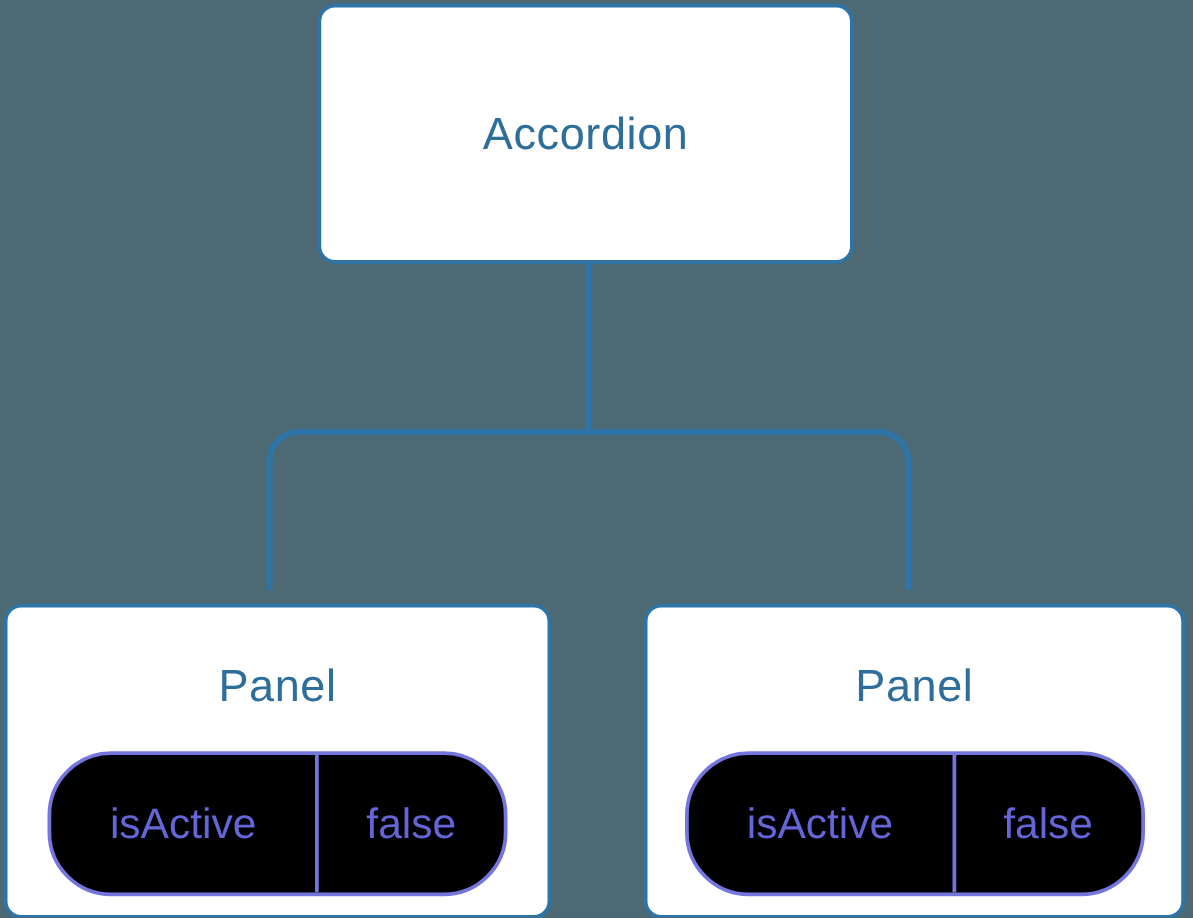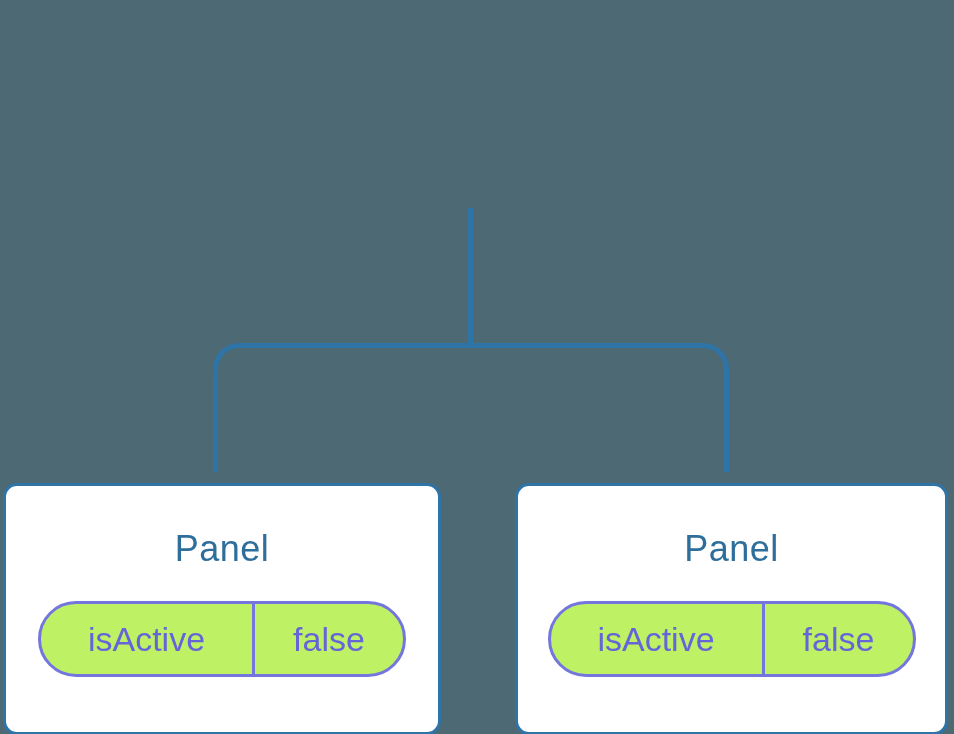--- a/index.html
+++ b/index.html
@@ -50,23 +50,23 @@
   }
   .node-panel {
     top: 483px;
     width: 438px; height: 252px;
     padding-top: 42px;
   }
   .panel-left  { left: 3px; }
   .panel-right { left: 515px; width: 433px; }
   .state-pill {
     margin-top: 32px;
-    width: 368px; height: 76px;
+    width: 368px; height: 116px;
     box-sizing: border-box;
-    background: #bef264;
+    background: #000000;
     border: 3px solid #7476dd;
     border-radius: 51px;
     display: flex;
     align-items: stretch;
     overflow: hidden;
   }
   .state-key {
     flex: 0 0 211px;
     border-right: 3px solid #7476dd;
     display: flex;
@@ -82,20 +82,23 @@
     justify-content: center;
     font-size: 34px;
     color: #6565d8;
   }
 </style>
 </head>
 <body>
 
 <div class="canvas">
 
+  <div class="node node-root">
+    <span class="node-label">Accordion</span>
+  </div>
 
   <div class="connector-vline"></div>
   <div class="connector-bracket"></div>
 
   <div class="node node-panel panel-left">
     <span class="node-label">Panel</span>
     <div class="state-pill">
       <span class="state-key">isActive</span>
       <span class="state-value">false</span>
     </div>

